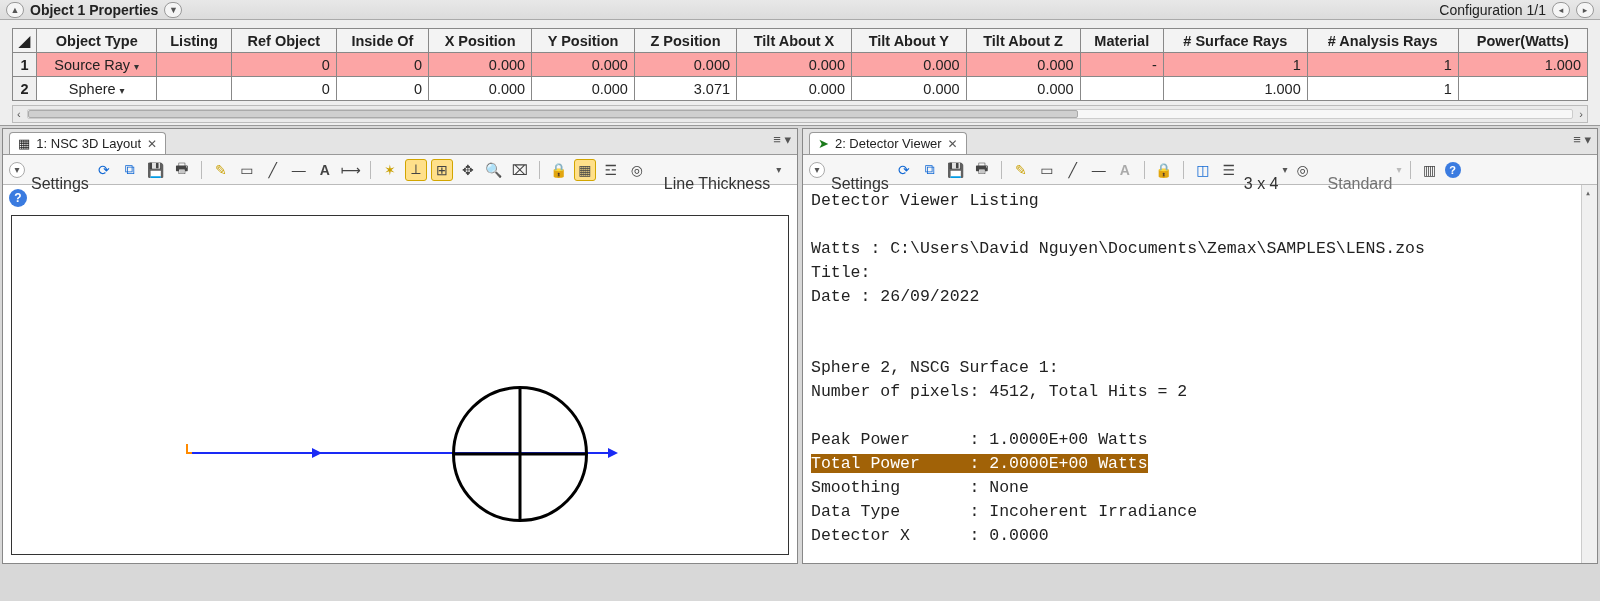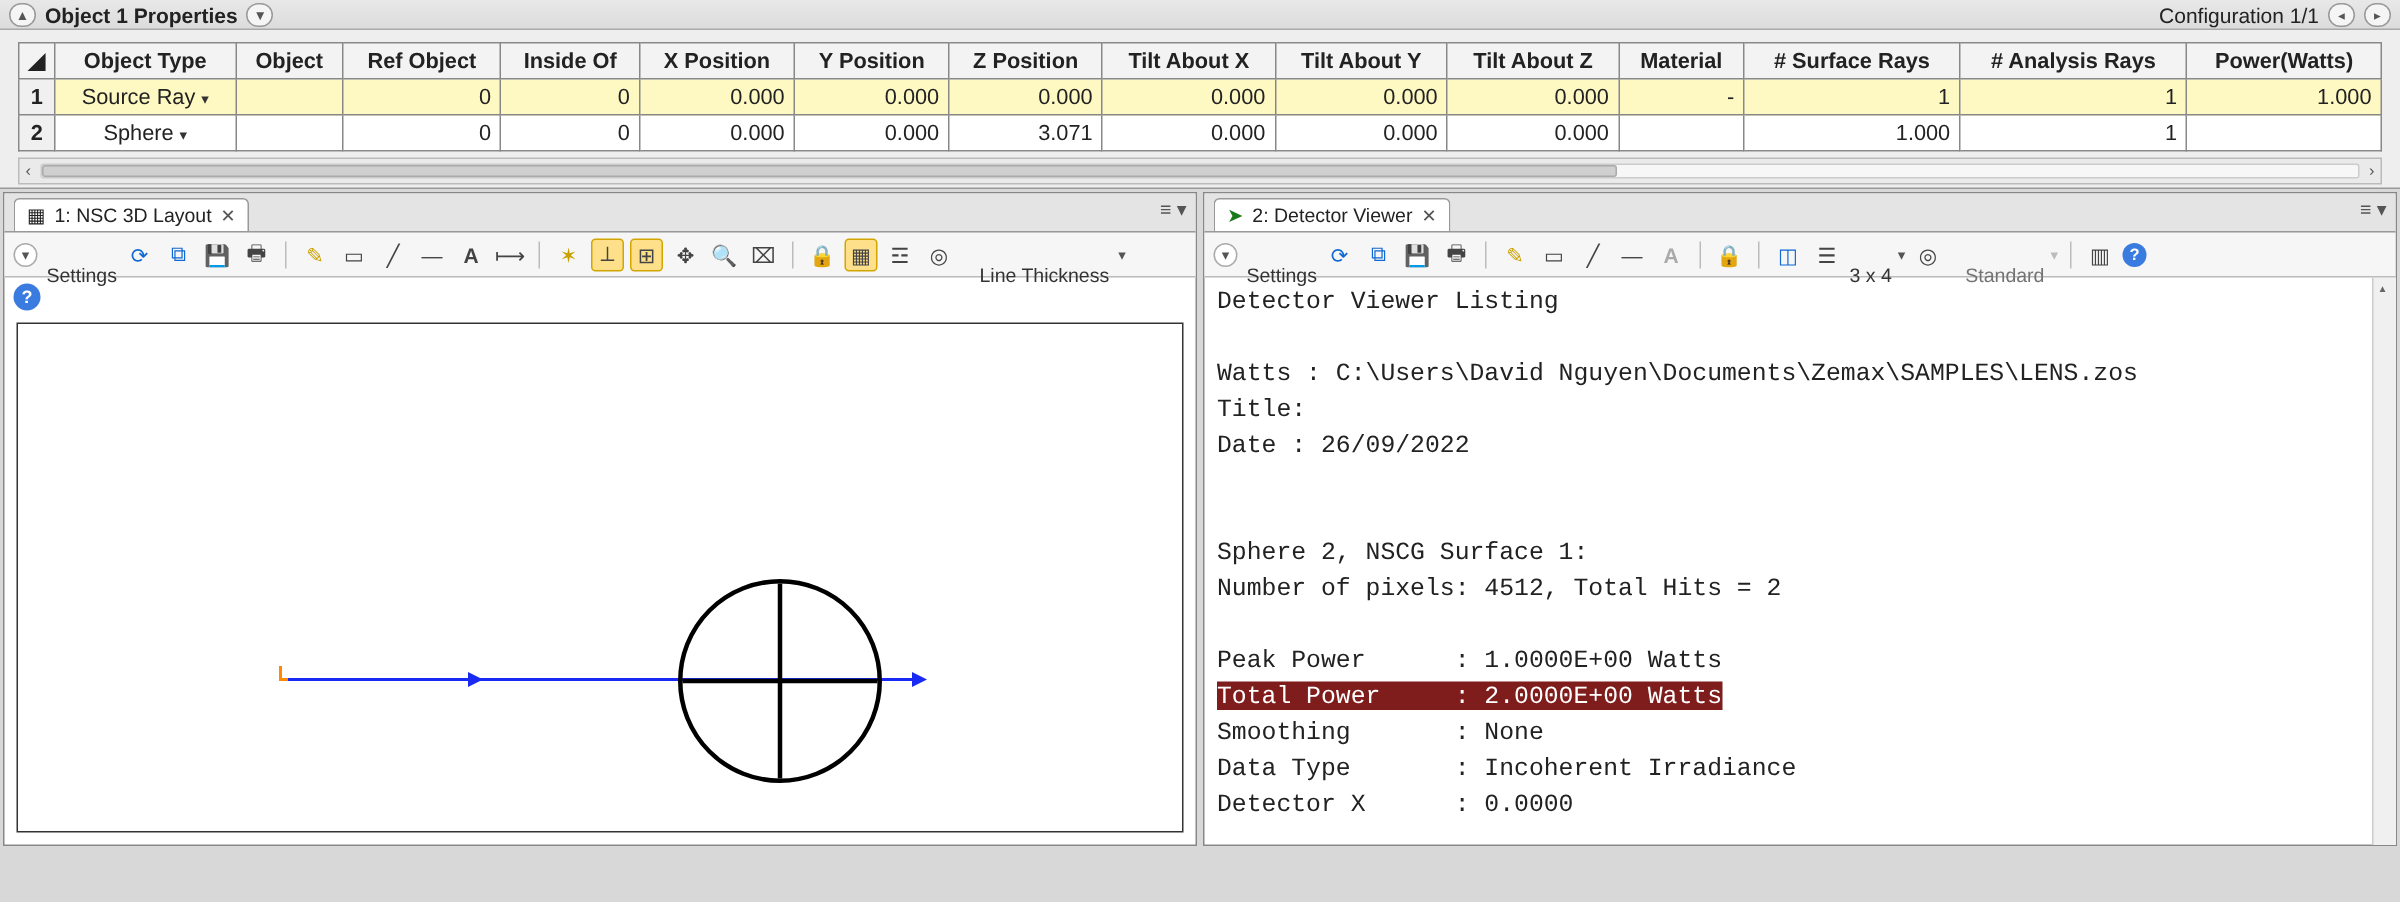--- a/index.html
+++ b/index.html
@@ -41,21 +41,21 @@
     border:1px solid #777;
   }
   table.prop th, table.prop td {
     border: 1px solid #888; padding: 2px 6px;
     white-space: nowrap; text-align:right; height:24px;
   }
   table.prop th { background:#f3f3f3; text-align:center; font-weight:700; }
   table.prop td.left { text-align:left; }
   table.prop td.center { text-align:center; }
   table.prop td.rownum { background:#f0f0f0; font-weight:700; text-align:center; width:24px;}
-  tr.selected td { background:#fef9c3; }
+  tr.selected td { background:#fca5a5; }
   tr.selected td.rownum { background:#f0f0f0; }
   .dd { display:inline-block; margin-left:4px; font-size:10px; color:#333; }
 
   .hscroll {
     height: 18px; background:#eaeaea; border:1px solid #bbb;
     margin-top:4px; display:flex; align-items:center; justify-content:space-between;
     font-size:11px; color:#555; padding:0 4px;
   }
   .hscroll .track { flex:1; height:10px; background:#f7f7f7; margin:0 6px; border:1px solid #ccc; border-radius:2px; position:relative;}
   .hscroll .thumb { position:absolute; left:0; top:0; bottom:0; width:68%; background:#cfcfcf; border:1px solid #aaa; border-radius:2px;}
@@ -76,21 +76,21 @@
     height:30px; border-bottom:1px solid #bbb;
     display:flex; align-items:center; gap:4px; padding:0 6px;
     background:#f6f6f6;
   }
   .pane .toolbar .sep { width:1px; height:18px; background:#bbb; margin:0 4px; }
   .pane .toolbar .tbtn {
     width:22px; height:22px; display:flex;align-items:center;justify-content:center;
     border:1px solid transparent; border-radius:3px; font-size:14px; color:#444;
   }
   .pane .toolbar .tbtn.active { background:#ffe08a; border-color:#d2a500; }
-  .pane .toolbar .lbl { font-size:13px; color:#333;margin-top:28px; }
+  .pane .toolbar .lbl { font-size:16px; color:#333;margin-top:28px; }
   .pane .toolbar .chev { width:16px; height:16px; border:1px solid #aaa; border-radius:8px; display:flex;align-items:center;justify-content:center;font-size:10px; color:#555; margin-right:2px; background:#fff;}
 
   .layout-canvas {
     flex:1; margin:8px; border:1px solid #333; position:relative; background:#fff;
     overflow:hidden;
   }
   
   .ray-line {
     position:absolute; height:2px; background:#1a2af5;
     left:180px; right:175px; top:236px;
@@ -120,21 +120,21 @@
     width:18px;height:18px;border-radius:50%;background:#3a7be0;color:#fff;
     display:flex;align-items:center;justify-content:center;font-weight:700;font-size:12px;
   }
 
   
   .listing {
     flex:1; padding:4px 8px; font-family: Consolas, "Courier New", monospace;
     font-size: 16.5px; line-height: 1.45; white-space:pre; overflow:auto;
     color:#222; position:relative;
   }
-  .listing .hl { background:#7f1d1d; color:#fff; }
+  .listing .hl { background:#a16207; color:#fff; }
   .vscroll { position:absolute; right:0; top:0; bottom:0; width:16px; background:#f0f0f0; border-left:1px solid #ccc;}
   .vscroll .arrow-up{position:absolute;top:2px;left:3px;font-size:10px;color:#666;}
 </style>
 </head>
 <body>
 
 <div class="titlebar">
   <span class="chev-btn">▲</span>
   <span class="ttl">Object 1 Properties</span>
   <span class="chev-btn">▼</span>
@@ -143,21 +143,21 @@
   <span class="chev-btn">◂</span>
   <span class="chev-btn">▸</span>
 </div>
 
 <div class="prop-wrap">
   <table class="prop">
     <thead>
       <tr>
         <th style="width:22px;">◢</th>
         <th>Object Type</th>
-        <th>Object</th>
+        <th>Listing</th>
         <th>Ref Object</th>
         <th>Inside Of</th>
         <th>X Position</th>
         <th>Y Position</th>
         <th>Z Position</th>
         <th>Tilt About X</th>
         <th>Tilt About Y</th>
         <th>Tilt About Z</th>
         <th>Material</th>
         <th># Surface Rays</th>

